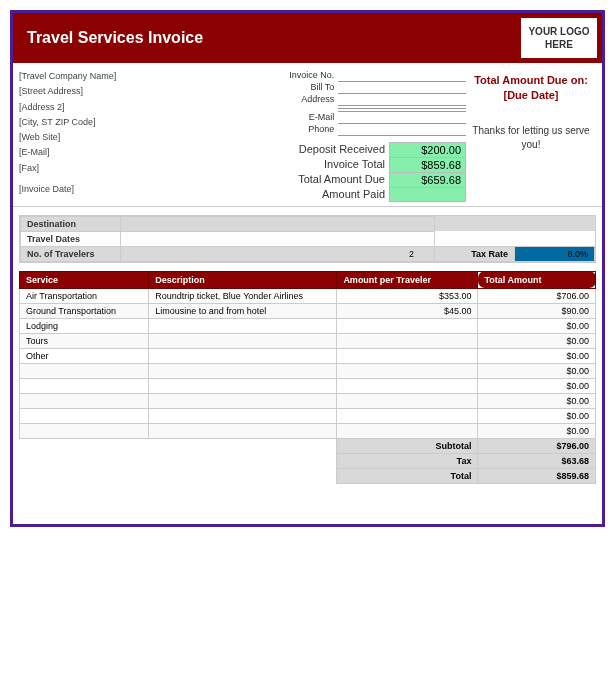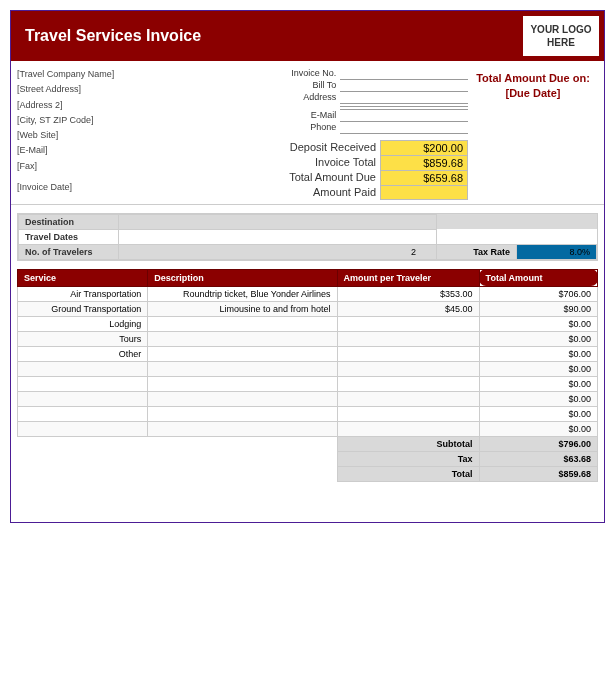--- a/index.html
+++ b/index.html
@@ -5,21 +5,21 @@
     * { box-sizing: border-box; margin: 0; padding: 0; }
     body {
       font-family: Arial, sans-serif;
       font-size: 10px;
       background: #fff;
       width: 615px;
       min-height: 676px;
       padding: 10px;
     }
     .invoice-wrapper {
-      border: 1px solid #4c1d95;
+      border: 3px solid #4c1d95;
       width: 595px;
       background: #fff;
     }
     
     .header {
       background: #8b0000;
       display: flex;
       align-items: stretch;
       min-height: 50px;
     }
@@ -108,22 +108,22 @@
       font-size: 11px;
     }
     .financial-table td {
       padding: 1px 4px;
     }
     .financial-table td.flabel {
       text-align: right;
       color: #333;
     }
     .financial-table td.fvalue {
-      width: 87px;
-      background: #fde047;
+      width: 76px;
+      background: #86efac;
       text-align: right;
       border: 1px solid #bbb;
       padding: 1px 4px;
     }
 
     
     .dest-section {
       margin: 8px 6px 0 6px;
       border: 1px solid #ccc;
       border-collapse: collapse;
@@ -179,21 +179,20 @@
       border: 1px solid #6b0000;
       font-weight: bold;
     }
     .services-table td {
       padding: 2px 6px;
       border: 1px solid #ccc;
       vertical-align: top;
     }
     .services-table tr.data-row td {
       background: #fff;
-      text-align: right;
     }
     .services-table tr.data-row:nth-child(even) td {
       background: #f9f9f9;
     }
     .services-table td.amount-cell {
       background: #d9d9d9;
       text-align: right;
     }
     .services-table td.total-cell {
       background: #d9d9d9;
@@ -296,20 +295,21 @@
         </tr>
       </tbody>
         </table>
     </div>
 
     <div class="total-section">
       <div class="total-due-label">
         <span>Total Amount Due on:</span><br>
         <span>[Due Date]</span>
       </div>
+      <div class="thanks-text">Thanks for letting us serve you!</div>
     </div>
   </div>
 
   <div class="dest-section">
     <table class="dest-table">
       <tbody>
           <tr>
         <td class="dest-label">Destination</td>
         <td class="dest-value"></td>
         <td style="border:none;"></td>

